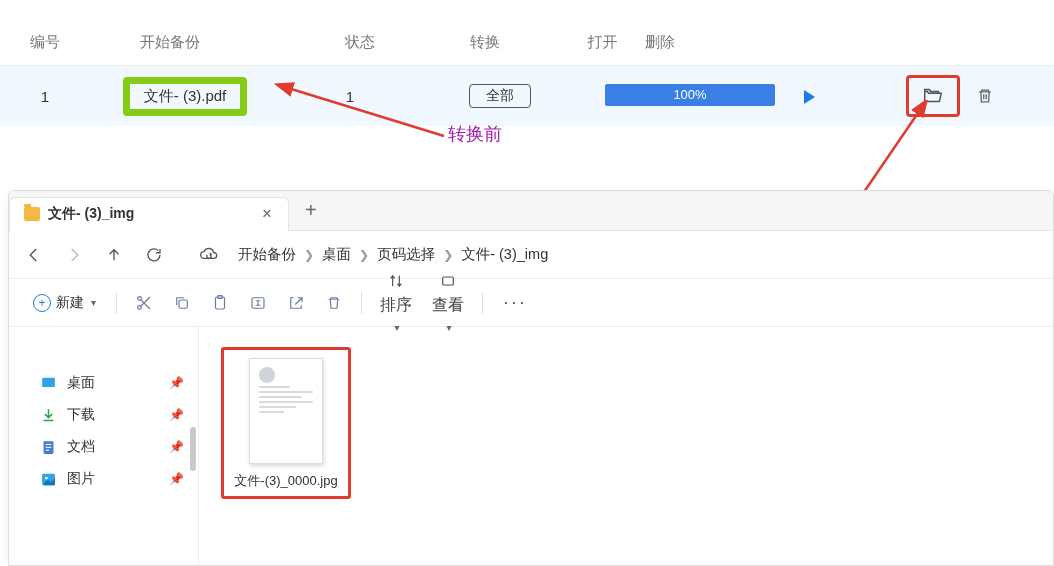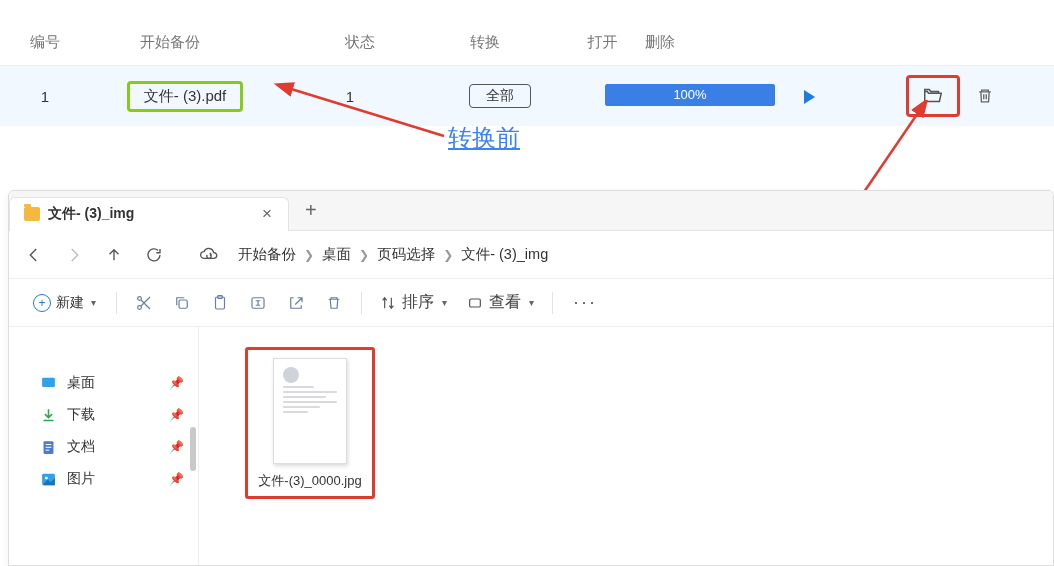--- a/index.html
+++ b/index.html
@@ -11,30 +11,30 @@
 .conv-row { display: flex; align-items: center; height: 60px; background: #f2f8ff; font-size: 15px; color: #333; }
 .col-num { width: 90px; text-align: center; }
 .col-name { width: 190px; text-align: center; }
 .col-pages { width: 140px; text-align: center; }
 .col-sel { width: 160px; text-align: center; }
 .col-status { width: 220px; text-align: center; }
 .col-conv { width: 90px; text-align: left; }
 .col-open { width: 85px; text-align: center; }
 .col-del { width: 75px; text-align: left; }
 
-.filename-box { display: inline-block; border: 3px solid #84cc16; border-radius: 4px; padding: 3px 14px; }
+.filename-box { display: inline-block; border: 7px solid #84cc16; border-radius: 4px; padding: 3px 14px; }
 .all-btn { display: inline-block; border: 1.5px solid #555; border-radius: 4px; padding: 2px 16px; font-size: 14px; color: #333; cursor: pointer; }
 .progress-wrap { display: inline-block; width: 170px; height: 22px; background: #8b5cf6; border-radius: 3px; position: relative; overflow: hidden; }
 .progress-bar { position: absolute; left: 0; top: 0; bottom: 0; background: #3a7fe5; width: 100%; }
 .progress-text { position: absolute; left: 0; right: 0; top: 0; bottom: 0; color: #fff; font-size: 13px; text-align: center; line-height: 22px; }
 .play-icon svg, .open-icon svg, .del-icon svg { vertical-align: middle; }
 .open-box { display: inline-flex; align-items: center; justify-content: center; border: 3px solid #e03b2f; border-radius: 4px; width: 54px; height: 42px; }
 
 
-.anno { position: absolute; color: #3b82f6; font-size: 24px; font-weight: 500; text-decoration: underline; }
+.anno { position: absolute; color: #a21caf; font-size: 18px; font-weight: 500; }
 .arrow { position: absolute; pointer-events: none; }
 
 
 .explorer { position: absolute; left: 8px; right: 0; top: 190px; bottom: 0; background: #fff; border: 1px solid #ddd; border-radius: 6px 6px 0 0; box-shadow: 0 3px 8px rgba(0,0,0,0.06); overflow: hidden; }
 .tab-bar { display: flex; align-items: center; height: 40px; background: #f6f6f6; border-bottom: 1px solid #e4e4e4; }
 .tab { display: flex; align-items: center; gap: 8px; background: #fff; height: 34px; margin-top: 6px; padding: 0 12px 0 14px; border-radius: 6px 6px 0 0; border: 1px solid #e4e4e4; border-bottom: none; min-width: 280px; }
 .tab-folder-ico { width: 16px; height: 14px; background: #f5b942; border-radius: 2px; position: relative; }
 .tab-folder-ico::before { content: ""; position: absolute; top: -3px; left: 0; width: 7px; height: 3px; background: #f5b942; border-radius: 1px 1px 0 0; }
 .tab-title { font-size: 14px; color: #333; font-weight: 600; flex: 1; }
 .tab-close { font-size: 17px; color: #666; cursor: pointer; padding: 0 4px; }
@@ -49,21 +49,21 @@
 .bc-backup-ico { display: inline-flex; align-items: center; gap: 19px; }
 .cloud-ico svg { vertical-align: middle; }
 
 .toolbar { display: flex; align-items: center; height: 48px; padding: 0 14px; gap: 4px; border-bottom: 1px solid #eee; }
 .tb-btn { display: flex; align-items: center; gap: 5px; padding: 6px 10px; border-radius: 4px; cursor: pointer; font-size: 14px; color: #555; }
 .tb-btn .plus-circ { width: 18px; height: 18px; border: 1.5px solid #1d7be4; border-radius: 50%; display: flex; align-items: center; justify-content: center; color: #1d7be4; font-size: 12px; line-height: 1; }
 .tb-btn.new-btn { color: #333; }
 .tb-chev { font-size: 10px; color: #666; margin-left: 2px; }
 .tb-sep { width: 1px; height: 22px; background: #e3e3e3; margin: 0 6px; }
 .tb-icon { width: 34px; height: 34px; display: flex; align-items: center; justify-content: center; color: #6b7ea0; cursor: pointer; border-radius: 4px; }
-.tb-combo { display: flex; align-items: center; gap: 6px; padding: 0 8px; color: #444; cursor: pointer; }
+.tb-combo { display: flex; align-items: center; gap: 6px; padding: 0 8px; color: #444; cursor: pointer; flex-direction: column; }
 .tb-more { font-size: 18px; color: #555; padding: 0 10px; letter-spacing: 2px; cursor: pointer; }
 
 .explorer-body { display: flex; position: absolute; top: 136px; bottom: 0; left: 0; right: 0; }
 .sidebar { width: 190px; border-right: 1px solid #eee; padding-top: 40px; position: relative; }
 .sb-item { display: flex; align-items: center; padding: 7px 14px 7px 30px; font-size: 14px; color: #333; cursor: pointer; gap: 10px; }
 .sb-item .pin { margin-left: auto; color: #999; font-size: 12px; }
 .sb-ico { width: 18px; height: 18px; display: flex; align-items: center; justify-content: center; }
 .sb-scroll { position: absolute; right: 2px; top: 100px; width: 6px; height: 44px; background: #c9c9c9; border-radius: 3px; }
 
 .content-area { flex: 1; padding: 20px; position: relative; }
@@ -304,21 +304,21 @@
               <path d="M5 18 L11 12 L15 16 L21 10 L21 20 L5 20 Z" fill="#1675b8"></path>
             </svg>
           </span>
         <span>图片</span>
         <span class="pin">📌</span>
       </div>
       <div class="sb-scroll"></div>
     </div>
 
     <div class="content-area">
-      <div class="file-item" style="margin-left:26px;">
+      <div class="file-item" style="margin-left:2px;">
         <div class="thumb">
           <div class="tcirc"></div>
           <div class="tline" style="width:50%"></div>
           <div class="tline"></div>
           <div class="tline" style="width:70%"></div>
           <div class="tline"></div>
           <div class="tline" style="width:60%"></div>
           <div class="tline" style="width:40%"></div>
         </div>
         <div class="file-label">文件-(3)_0000.jpg</div>

